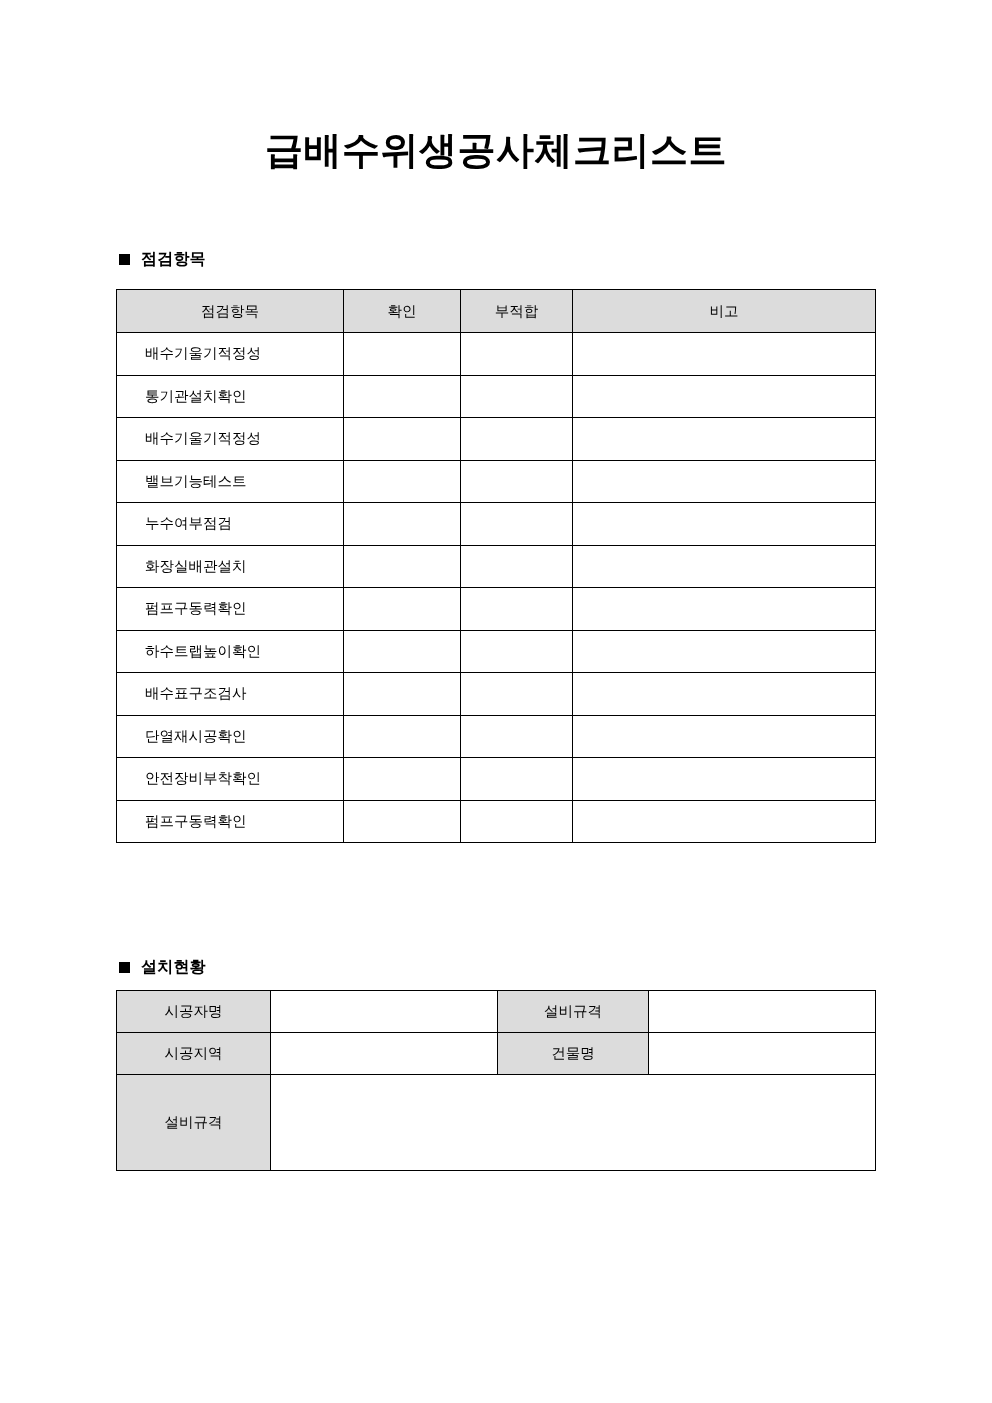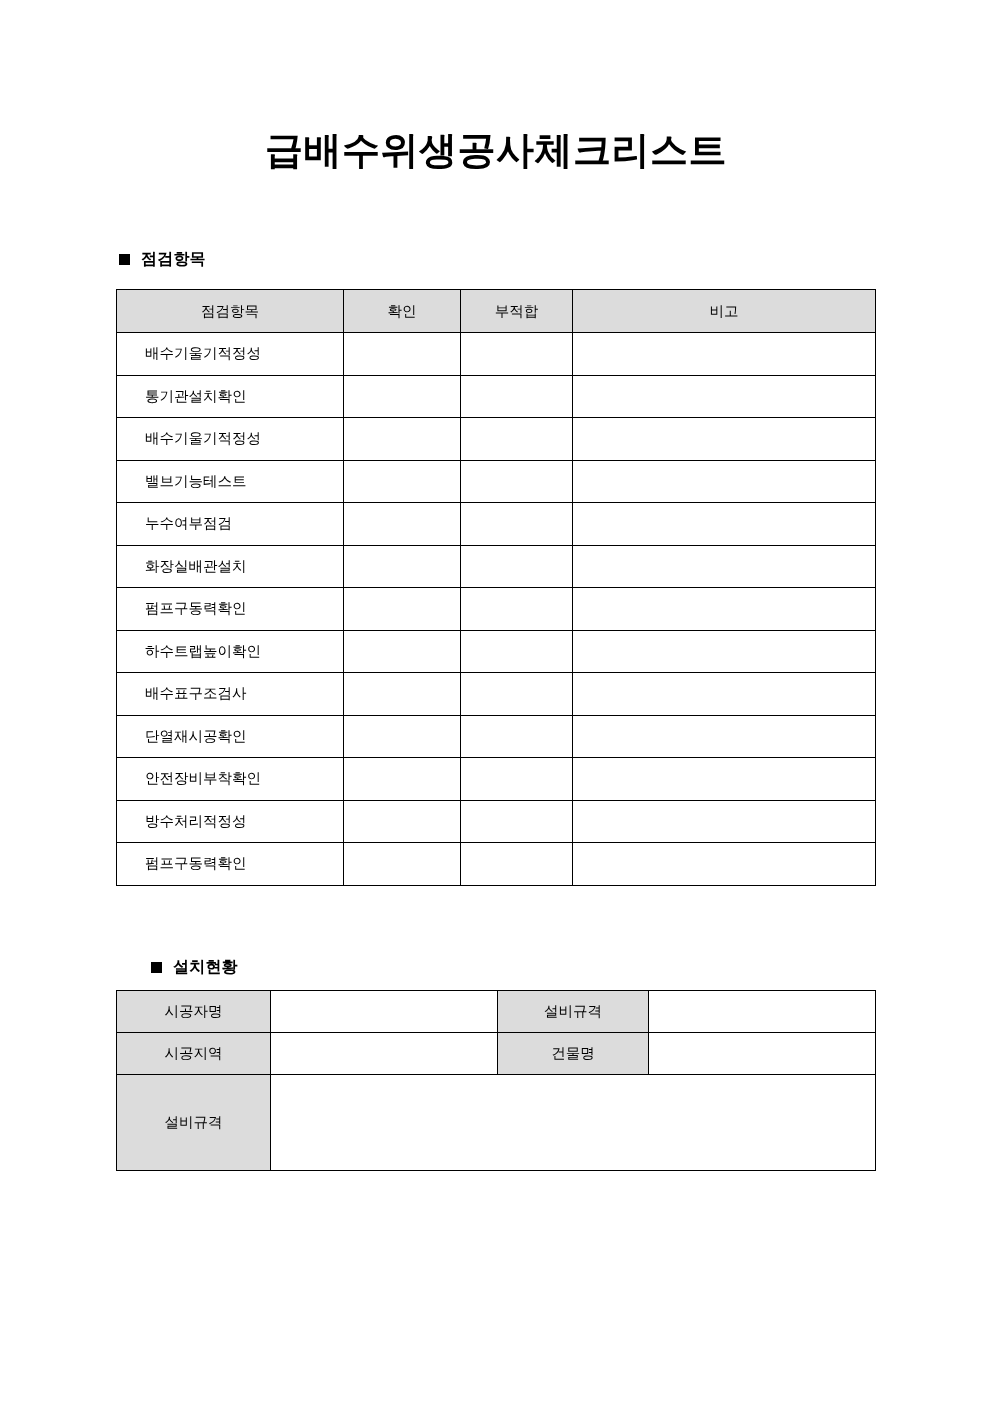--- a/index.html
+++ b/index.html
@@ -47,21 +47,21 @@
   }
   .section-heading .bullet-square {
     display: inline-block;
     width: 11px;
     height: 11px;
     background: #000000;
     margin-right: 11px;
     flex: 0 0 auto;
   }
   #heading-inspection { top: 249px; }
-  #heading-install    { top: 957px; margin-left: 32px; }
+  #heading-install    { top: 957px; }
 
   
   table {
     border-collapse: collapse;
     table-layout: fixed;
     position: absolute;
     background: #ffffff;
   }
   table td, table th {
     border: 1px solid #000000;
@@ -203,26 +203,20 @@
         <td class="note-cell"></td>
       </tr>
       <tr>
         <td class="item-cell">단열재시공확인</td>
         <td class="check-cell"></td>
         <td class="fail-cell"></td>
         <td class="note-cell"></td>
       </tr>
       <tr>
         <td class="item-cell">안전장비부착확인</td>
-        <td class="check-cell"></td>
-        <td class="fail-cell"></td>
-        <td class="note-cell"></td>
-      </tr>
-      <tr>
-        <td class="item-cell">방수처리적정성</td>
         <td class="check-cell"></td>
         <td class="fail-cell"></td>
         <td class="note-cell"></td>
       </tr>
       <tr>
         <td class="item-cell">펌프구동력확인</td>
         <td class="check-cell"></td>
         <td class="fail-cell"></td>
         <td class="note-cell"></td>
       </tr>

